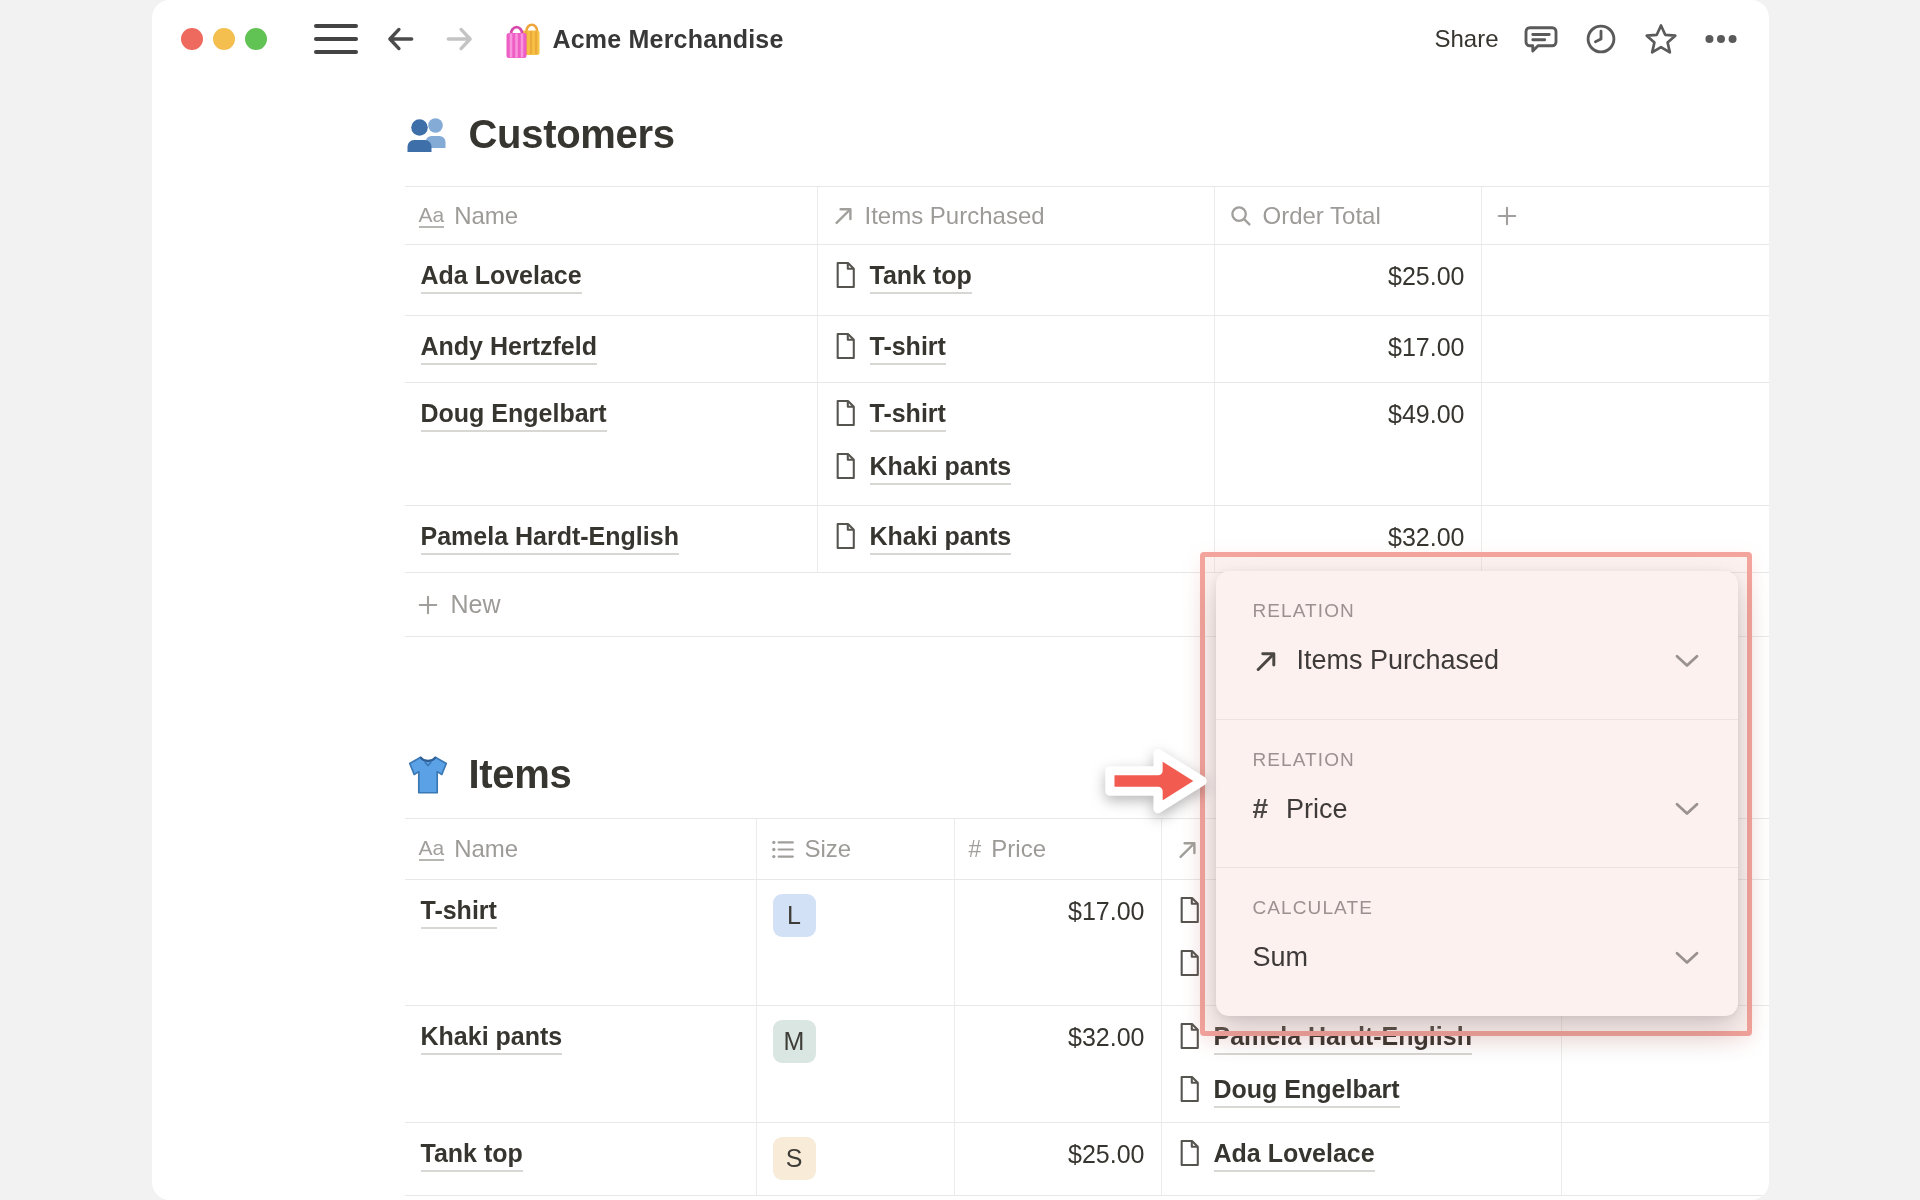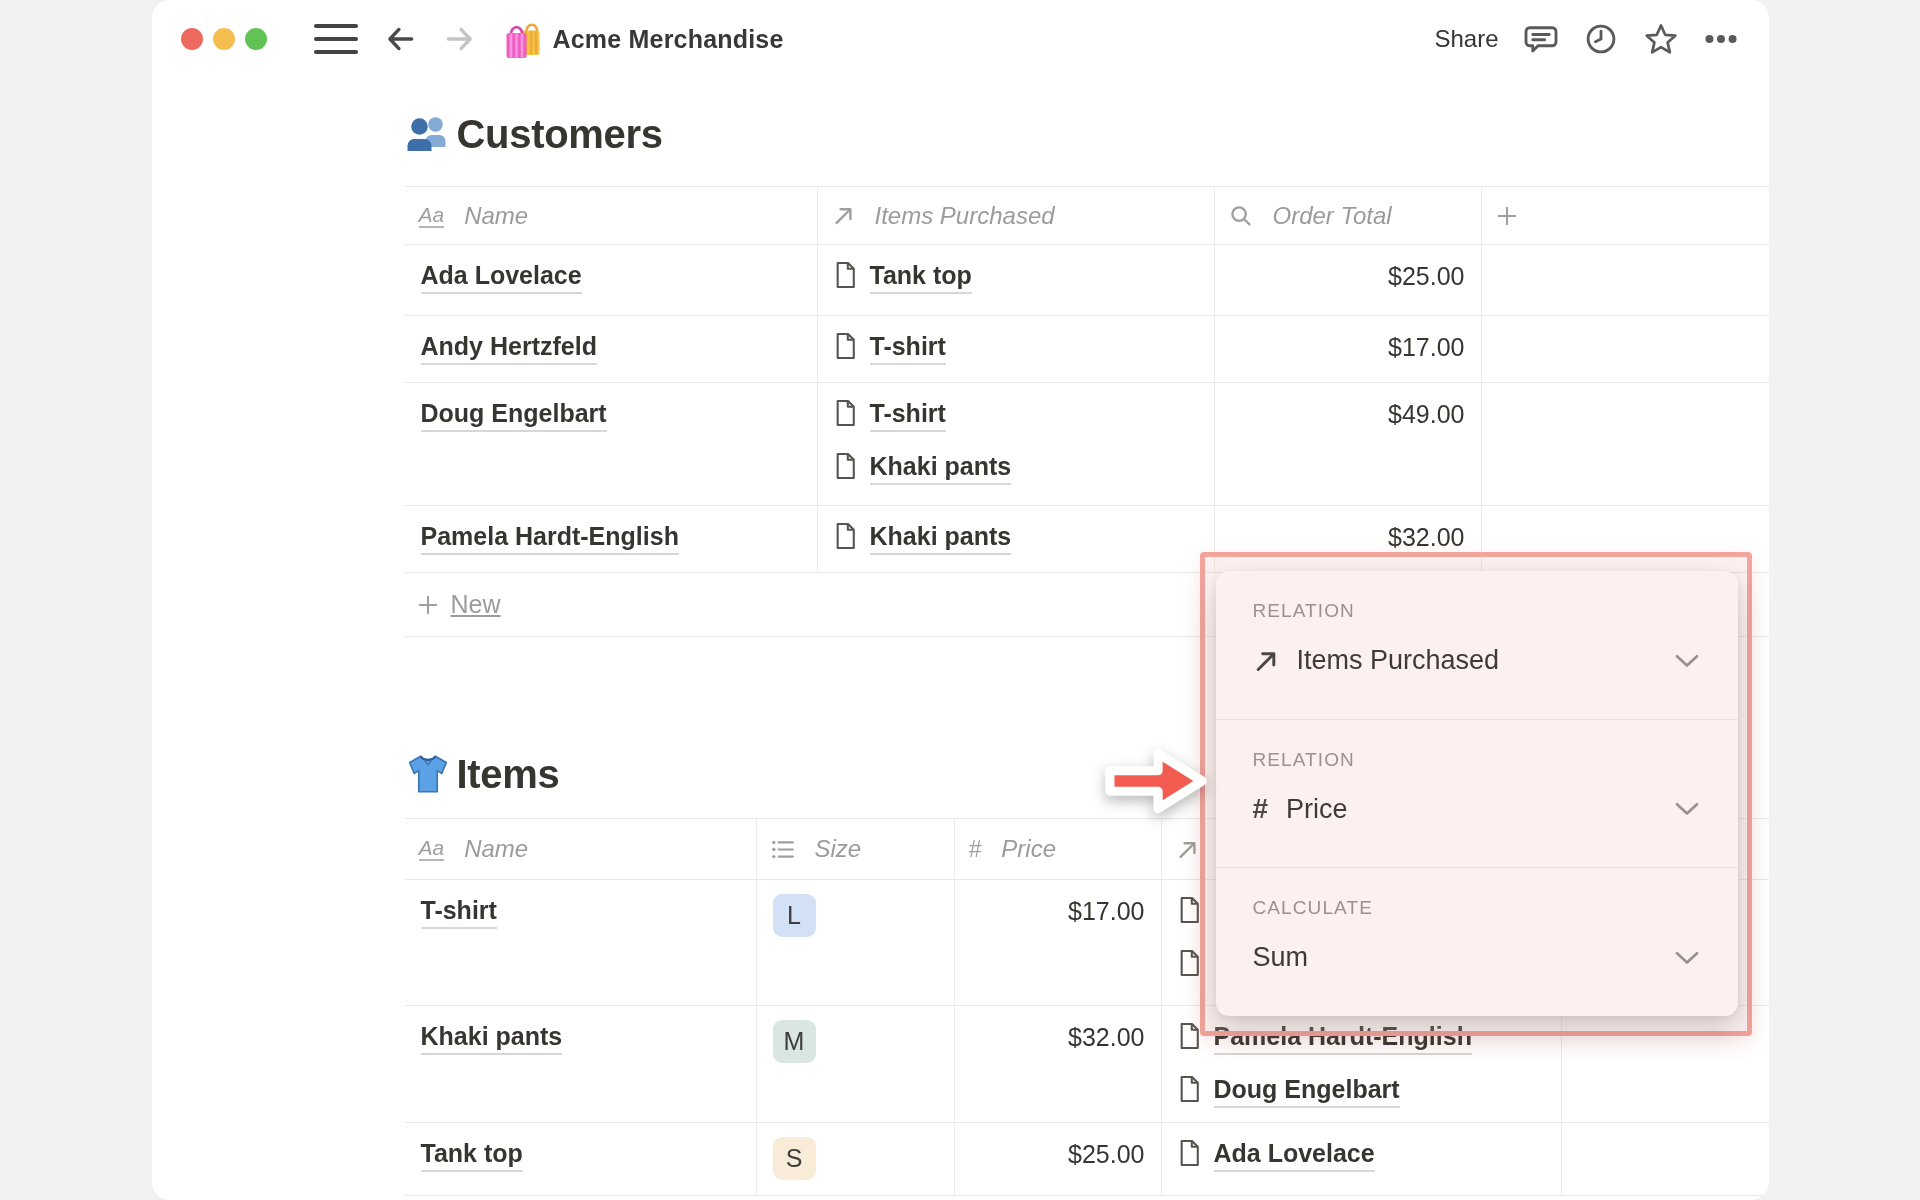--- a/index.html
+++ b/index.html
@@ -18,28 +18,28 @@
   .hamburger .bar{width:44px;height:4.2px;background:#434343;border-radius:2px;}
   .nav-arrow{width:38px;height:36px;margin-left:22px;}
   .doc-title{display:flex;align-items:center;margin-left:26px;gap:10px;}
   .doc-title .ttl{font-size:25px;font-weight:600;color:#383838;letter-spacing:.2px;}
   .topbar-right{position:absolute;right:30px;top:0;height:78px;display:flex;align-items:center;gap:24px;}
   .share-btn{font-size:24px;color:#37352f;font-family:inherit;}
   .tb-icon{width:36px;height:36px;}
 
   
   .db-section{position:absolute;}
-  .db-heading{display:flex;align-items:flex-start;gap:6px;}
+  .db-heading{display:flex;align-items:center;gap:18px;}
   .db-heading .h-txt{font-size:40px;font-weight:700;color:#37352f;letter-spacing:-.3px;}
 
   
   .n-table{position:absolute;border-top:1px solid #e9e8e6;background:transparent;}
   .t-row{display:grid;border-bottom:1px solid #e9e8e6;align-items:start;}
   .t-cell{box-sizing:border-box;border-right:1px solid #edecea;height:100%;padding:14px 16px 10px 16px;}
-  .t-head .t-cell{display:flex;align-items:center;gap:20px;padding:0 14px;color:#9d9b97;font-size:24px;font-style:italic;}
+  .t-head .t-cell{display:flex;align-items:center;gap:10px;padding:0 14px;color:#9d9b97;font-size:24px;}
   .t-head{align-items:stretch;}
   .link{font-weight:700;font-size:25px;color:#37352f;border-bottom:2px solid #d8d7d3;padding-bottom:1px;line-height:32px;display:inline-block;min-height:32px;}
   .price-cell{text-align:right;font-size:25px;color:#37352f;line-height:34px;}
   .rel-list{display:flex;flex-direction:column;gap:18px;}
   .rel-entry{display:flex;align-items:flex-start;gap:13px;}
   .rel-entry .pg{flex:0 0 auto;margin-top:2px;}
   .badge{display:inline-flex;align-items:center;justify-content:center;min-width:43px;height:43px;border-radius:9px;font-size:25px;color:#3f3d38;padding:0 4px;box-sizing:border-box;}
   .new-row{display:flex;align-items:center;gap:12px;border-bottom:1px solid #e9e8e6;color:#9d9b97;font-size:25px;padding-left:12px;}
   .aa{font-size:21px;font-weight:500;color:#a19f9b;border-bottom:2px solid #b7b5b1;line-height:22px;}
   .hash-h{font-size:23px;font-weight:500;color:#a19f9b;}
@@ -223,21 +223,21 @@
                   <path d="M3.2,1.5 h9 l5,5 v16 h-14 z" stroke="#56544f" stroke-width="1.8" fill="none" stroke-linejoin="round"></path>
                   <path d="M12,1.5 v5 h5.2" stroke="#56544f" stroke-width="1.8" fill="none" stroke-linejoin="round"></path>
                 </svg>
                 <span class="link">Khaki pants</span>
               </div>
             </div>
           </div>
           <div class="t-cell price-cell"><span>$32.00</span></div>
           <div class="t-cell"></div>
         </div>
-        <div class="new-row" style="height: 64px; width: 1415px; box-sizing: border-box; text-decoration: underline;">
+        <div class="new-row" style="height: 64px; width: 1415px; box-sizing: border-box;">
           <svg width="22" height="22" viewBox="0 0 20 20">
             <path d="M10,2.5 V17.5 M2.5,10 H17.5" stroke="#a19f9b" stroke-width="1.9" stroke-linecap="round"></path>
           </svg>
           <span>New</span>
         </div>
       </div>
   </section>
 
   <section class="db-section" style="left:253px;top:752px;width:1420px;">
     <div class="db-heading">

